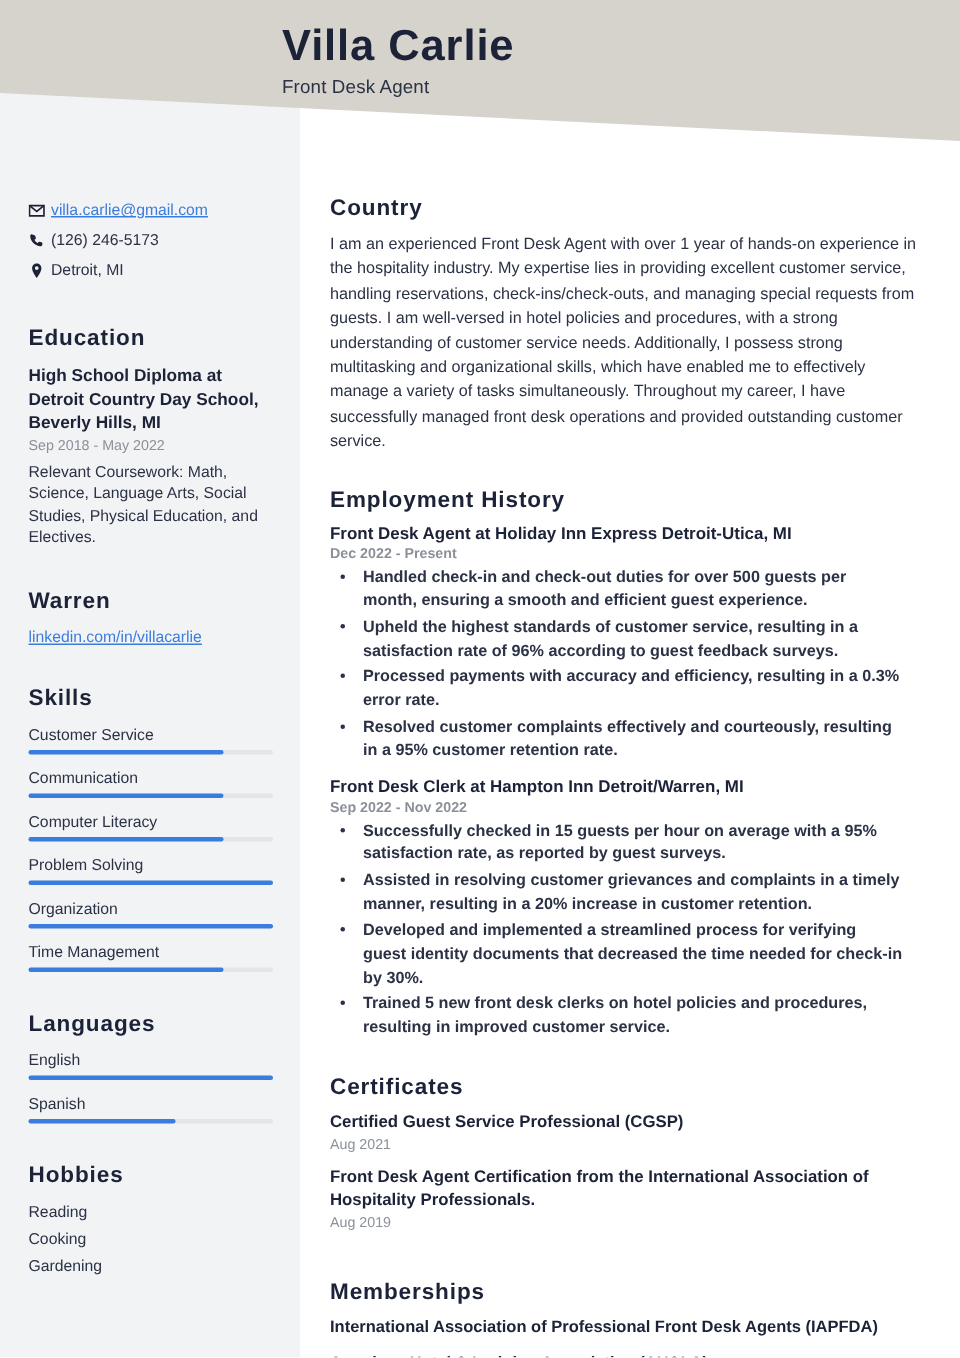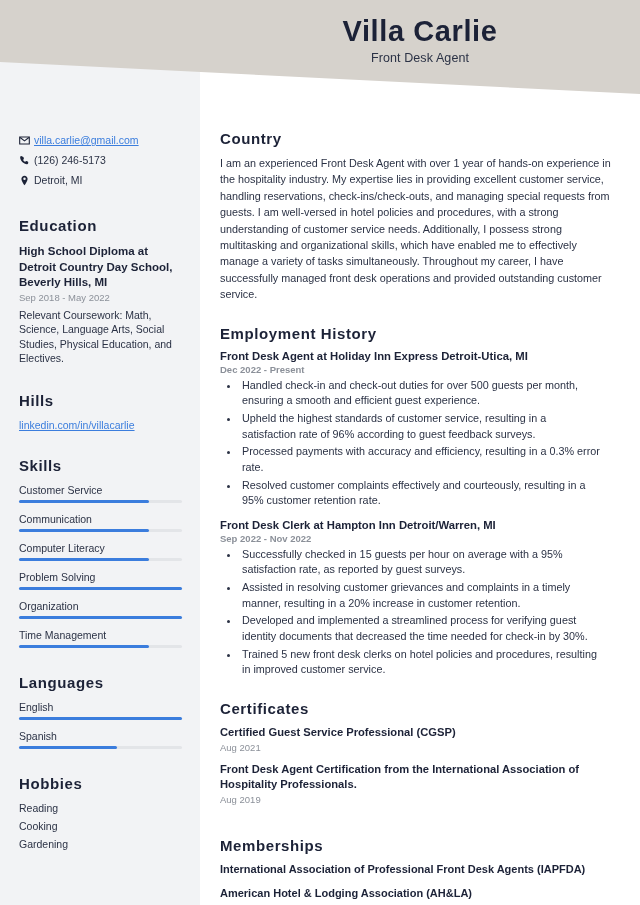--- a/index.html
+++ b/index.html
@@ -29,26 +29,25 @@
     left: 0;
     top: 0;
     width: 640px;
     height: 96px;
     background: #d6d2cc;
     clip-path: polygon(0 0, 640px 0, 640px 94px, 0 62px);
     z-index: 3;
   }
   .header-text {
     position: absolute;
-    left: 200px;
+    left: 188px;
     top: 0;
     width: 440px;
     height: 62px;
     z-index: 4;
-    text-align: center;
     padding-top: 16px;
     box-sizing: border-box;
   }
   .name {
     font-size: 29px;
     font-weight: bold;
     letter-spacing: 0.6px;
     color: #1c2237;
     line-height: 1.08;
     margin: 0;
@@ -199,20 +198,21 @@
   .job-date {
     font-size: 9.5px;
     color: #8b9099;
     margin-top: 2px;
     margin-bottom: 3px;
     font-weight: bold;
   }
   ul.bullets {
     margin: 0 16px 10px 0;
     padding-left: 20px;
+    font-weight: bold;
   }
   ul.bullets li {
     font-size: 10.8px;
     line-height: 1.45;
     color: #2b3245;
     margin-bottom: 2px;
     padding-left: 2px;
   }
   .cert-item { margin-bottom: 9px; }
   .cert-title {
@@ -279,21 +279,21 @@
       <span class="contact-text">Detroit, MI</span>
     </div>
 
     <div class="side-heading first">Education</div>
     <div>
       <div class="edu-title">High School Diploma at Detroit Country Day School, Beverly Hills, MI</div>
       <div class="edu-date">Sep 2018 - May 2022</div>
       <div class="edu-desc">Relevant Coursework: Math, Science, Language Arts, Social Studies, Physical Education, and Electives.</div>
     </div>
 
-    <div class="side-heading">Hills</div>
+    <div class="side-heading">Warren</div>
     <a class="side-link" href="#">linkedin.com/in/villacarlie</a>
 
     <div class="side-heading">Skills</div>
 
     <div class="skill-item">
       <div class="skill-label">Customer Service</div>
       <div class="skill-track">
         <div class="skill-fill" style="width: 80%;"></div>
       </div>
     </div>

